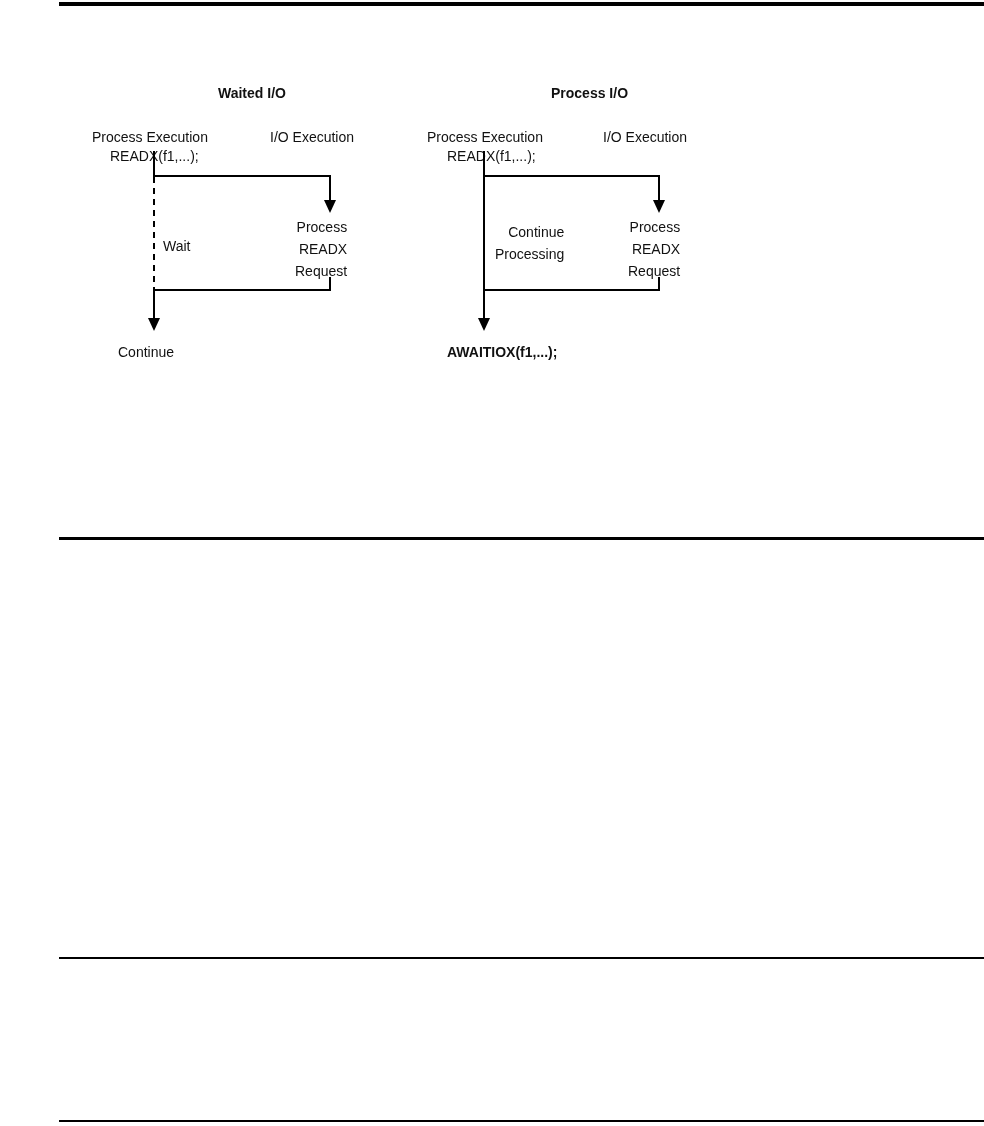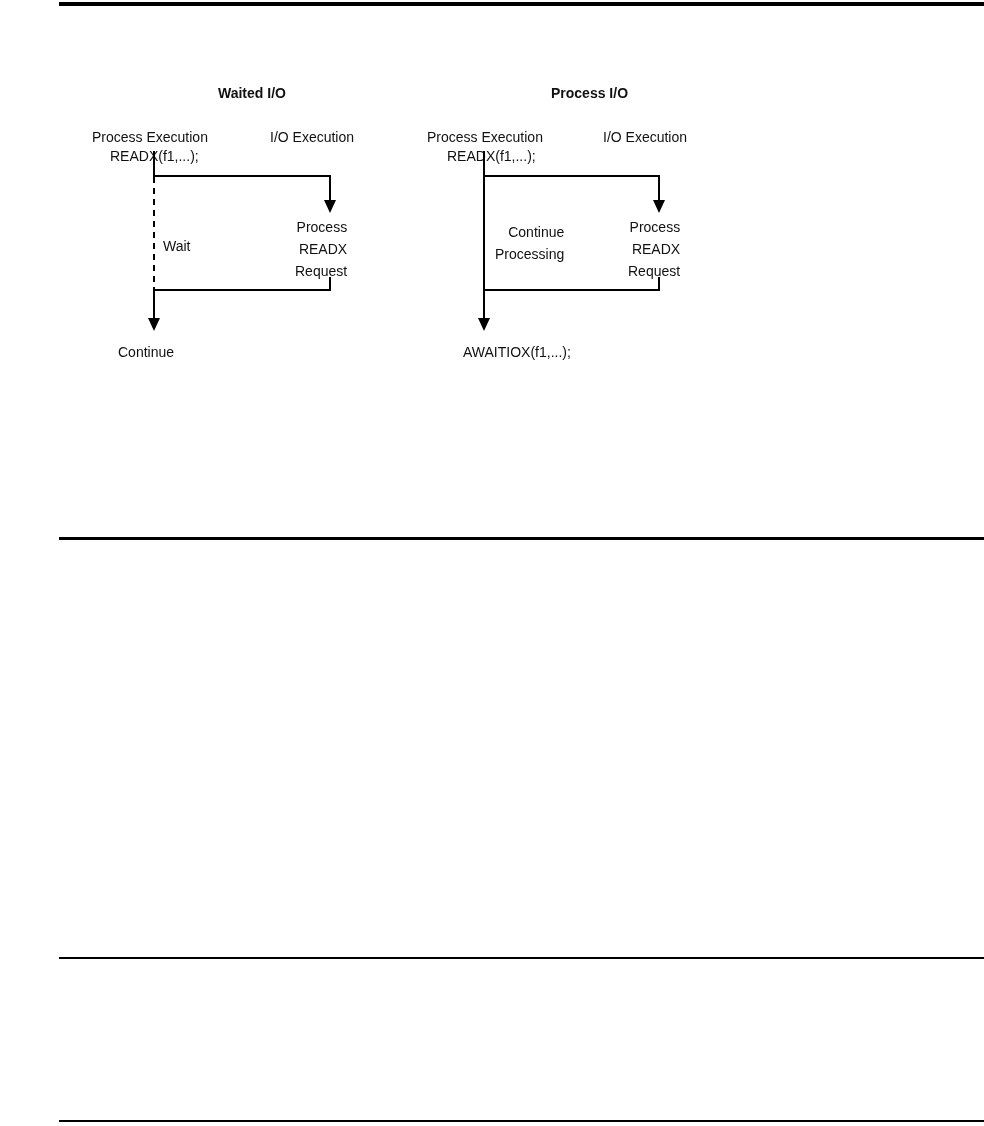--- a/index.html
+++ b/index.html
@@ -91,16 +91,16 @@
     <div class="stack" style="left:628px;top:216px;">
       <div>Process</div>
       <div>READX</div>
       <div>Request</div>
     </div>
 
     <div class="vline" style="left:658px;top:277px;height:14px;"></div>
     <div class="hline" style="left:483px;top:289px;width:177px;"></div>
 
     <div class="arrowhead" style="left:478px;top:318px;"></div>
-    <div class="lbl" style="left:463px;top:344px;">AWAITIOX(f1,...);</div>
+    <div class="lbl" style="left:447px;top:344px;font-weight:bold;">AWAITIOX(f1,...);</div>
   </div>
 
 </div>
 
 </body></html>

